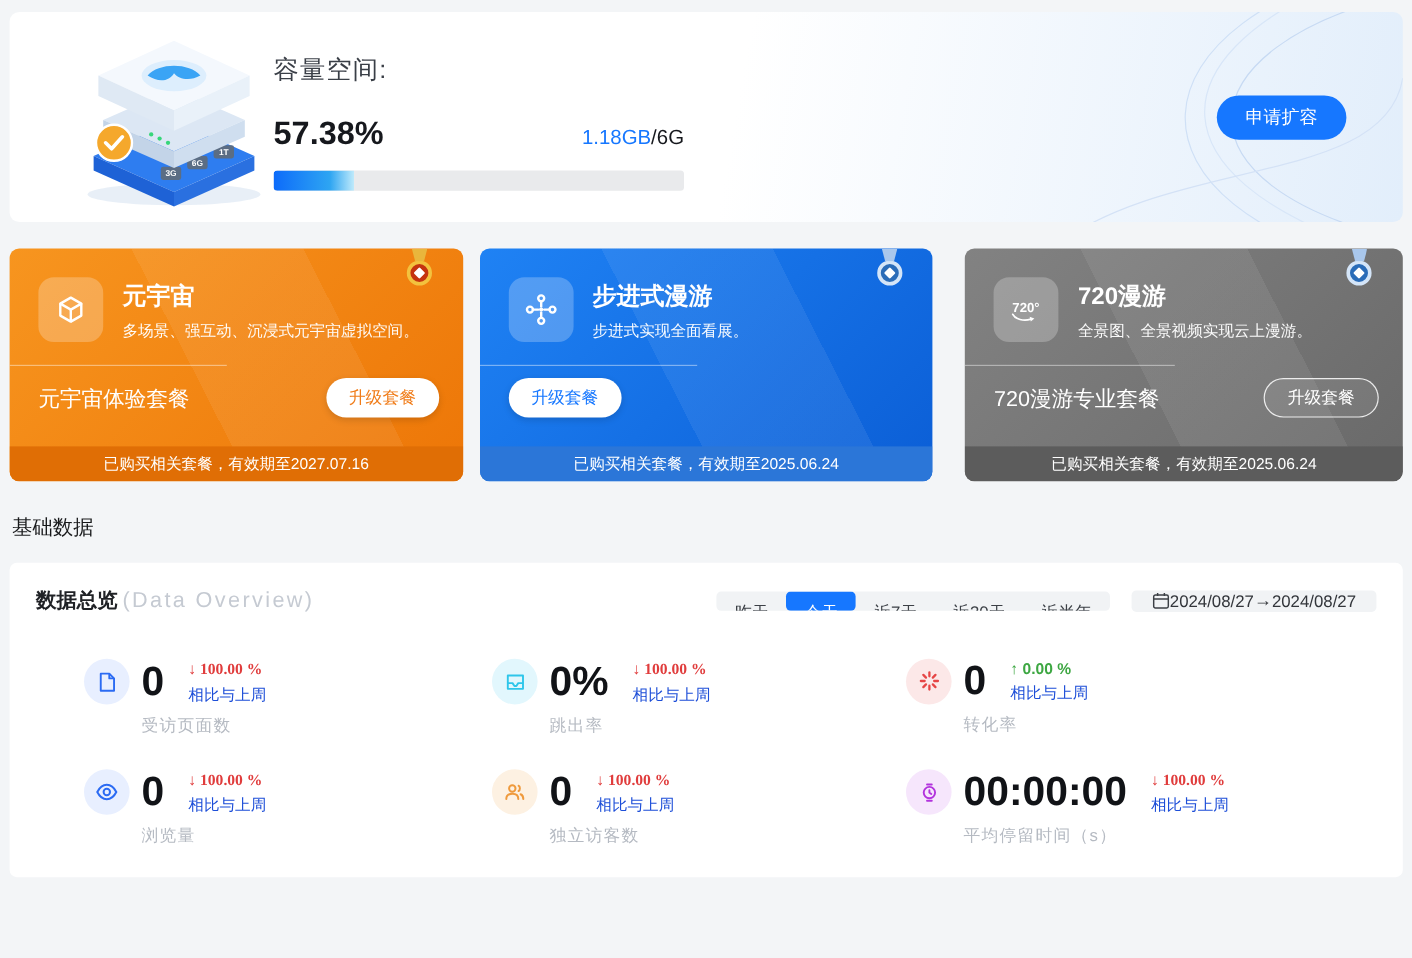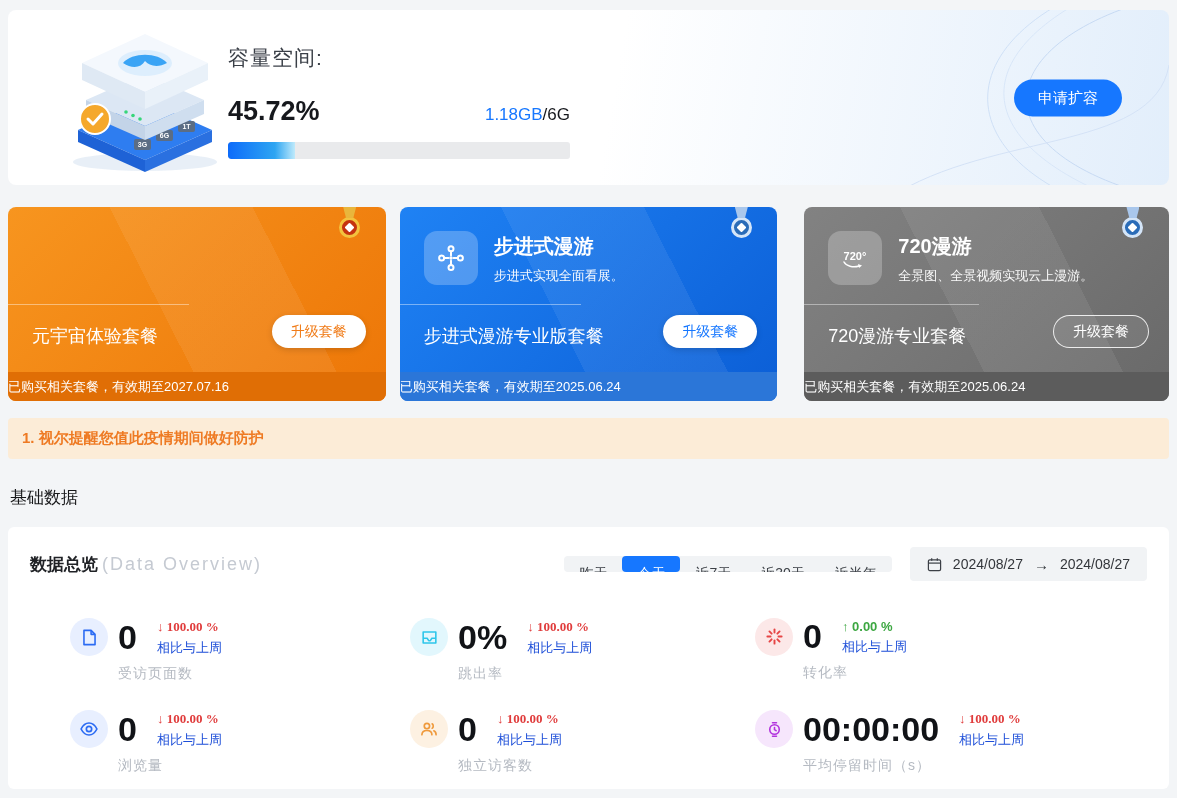--- a/index.html
+++ b/index.html
@@ -41,30 +41,30 @@
     background:linear-gradient(63deg,rgba(255,255,255,0) 42%,rgba(255,255,255,.07) 42%,rgba(255,255,255,.07) 72%,rgba(255,255,255,0) 72%); }
   .card--orange { background:linear-gradient(135deg,#f7951f 0%,#ed7607 100%); }
   .card--blue   { background:linear-gradient(135deg,#1f82f4 0%,#0b5ed6 100%); }
   .card--gray   { background:linear-gradient(135deg,#828282 0%,#696969 100%);margin-left:13px; }
   .card-top { position:relative; display:flex; gap:16px; padding:24px 24px 0; align-items:flex-start; }
   .card-tile { flex:0 0 54px; width:54px; height:54px; border-radius:13px;
     background:rgba(255,255,255,.24); display:flex; align-items:center; justify-content:center; }
   .card-title { font-size:20px; font-weight:700; margin-top:2px; }
   .card-desc { font-size:13px; margin-top:7px; opacity:.96; }
   .card-divider { position:absolute; left:0; top:97px; width:48%; height:1px; background:rgba(255,255,255,.42); }
-  .plan-row { position:absolute; left:24px; right:20px; top:108px; display:flex; justify-content:space-between; align-items:flex-end; }
+  .plan-row { position:absolute; left:24px; right:20px; top:108px; display:flex; justify-content:space-between; align-items:center; }
   .plan-name { font-size:18px; }
   .upgrade-btn { border:none; border-radius:17px; height:33px; padding:0 19px;
     font-size:14px; background:#fff; cursor:pointer; font-family:inherit;
     box-shadow:0 2px 6px rgba(0,0,0,.15); }
   .card--orange .upgrade-btn { color:#f07c19; }
   .card--blue   .upgrade-btn { color:#1677ff; }
   .card--gray   .upgrade-btn { background:rgba(255,255,255,.08); border:1px solid rgba(255,255,255,.85); color:#fff; box-shadow:none; }
   .card-strip { position:absolute; left:0; right:0; bottom:0; height:29px; line-height:29px;
-    font-size:13px; }
+    text-align:center; font-size:13px; }
   .card--orange .card-strip { background:#e06e05; }
   .card--blue   .card-strip { background:#2b76d8; }
   .card--gray   .card-strip { background:#5c5c5c; }
   
   .medal { position:absolute; top:0; right:24px; width:24px; display:flex; flex-direction:column; align-items:center; z-index:2; }
   .medal .ribbon { width:13px; height:11px; clip-path:polygon(0 0,100% 0,78% 100%,22% 100%); }
   .medal .disc { width:21px; height:21px; border-radius:50%; margin-top:-1px;
     display:flex; align-items:center; justify-content:center; }
   .medal .gem { width:7px; height:7px; transform:rotate(45deg); background:#fff; border-radius:1px; }
   .medal--gold .ribbon { background:#e9b63c; }
@@ -82,22 +82,22 @@
 
   
   .panel { margin:18px 8px 0; height:262px; background:#fff; border-radius:6px; padding:20px 22px 0; }
   .panel-head { display:flex; align-items:center; }
   .panel-title { font-size:17px; font-weight:700; color:#202226;text-align:center; }
   .panel-subtitle { font-size:18px; color:#c5cad2; letter-spacing:2px; margin-left:4px; }
   .panel-head .spacer { flex:1; }
   .tabbar { display:flex; background:#f1f3f5; border-radius:4px; overflow:hidden; }
   .tab { height:16px; line-height:34px; padding:0 15px; font-size:14px; color:#3c4046; cursor:pointer; border-radius:4px; }
   .tab--active { background:#1677ff; color:#fff; }
-  .datebox { margin-left:18px; height:34px; background:#f1f3f5; border-radius:4px;
-    display:flex; align-items:center; gap:11px; padding:0 17px; font-size:14px; color:#33363b; cursor:pointer;text-align:center; }
+  .datebox { margin-left:18px; height:18px; background:#f1f3f5; border-radius:4px;
+    display:flex; align-items:center; padding:0 17px; font-size:14px; color:#33363b; cursor:pointer;text-align:center; }
   .datebox .arrow { color:#33363b; font-size:15px; }
 
   
   .stats { margin:36px 0 0 40px; display:grid; grid-template-columns:340px 345px auto; row-gap:26px; }
   .stat-main { display:flex; align-items:center; }
   .stat-iconwrap { width:38px; height:38px; border-radius:50%; display:flex; align-items:center; justify-content:center; flex:0 0 38px; }
   .ic-blue   { background:#e8efff; }
   .ic-cyan   { background:#e2f7fd; }
   .ic-red    { background:#fce8e8; }
   .ic-orange { background:#fdf1e2; }
@@ -149,40 +149,53 @@
       <path d="M73 41 c9 -11 35 -11 44 0 c-9 5 -18 3 -22 -2 c-4 7 -13 8 -22 2 z" fill="#3aa4f5"></path>
       <g>
         <circle cx="45" cy="97" r="15" fill="#f5a82c" stroke="#fff" stroke-width="2"></circle>
         <path d="M38 97 l5 5 l9 -10" stroke="#fff" stroke-width="3" fill="none" stroke-linecap="round" stroke-linejoin="round"></path>
       </g>
     </svg>
 
     <div class="hero-content">
       <div class="hero-title">容量空间:</div>
       <div class="hero-valrow">
-        <span class="hero-percent">45.72%</span>
+        <span class="hero-percent">57.38%</span>
         <span class="hero-usage"><span class="hero-used">1.18GB</span><span>/6G</span></span>
       </div>
       <div class="progress-track">
         <div class="progress-fill" style="width: 19.68%;"></div>
       </div>
     </div>
 
     <button class="expand-btn">申请扩容</button>
   </section>
 
   <section class="cards">
 
     <div class="card card--orange">
       <div class="medal medal--gold">
           <span class="ribbon"></span>
           <span class="disc">
             <span class="gem"></span>
           </span>
         </div>
+      <div class="card-top">
+        <span class="card-tile">
+          <svg width="30" height="30" viewBox="0 0 24 24" fill="none" stroke="#fff" stroke-width="1.6" stroke-linejoin="round">
+            <path d="M12 4 L19 8 L12 12 L5 8 Z"></path>
+              <path d="M5 8 V16 L12 20 V12"></path>
+              <path d="M19 8 V16 L12 20"></path>
+          </svg>
+        </span>
+        <div>
+          <div class="card-title">元宇宙</div>
+          <div class="card-desc">多场景、强互动、沉浸式元宇宙虚拟空间。</div>
+        </div>
+      </div>
       <div class="card-divider"></div>
       <div class="plan-row">
         <span class="plan-name">元宇宙体验套餐</span>
         <button class="upgrade-btn">升级套餐</button>
       </div>
       <div class="card-strip">已购买相关套餐，有效期至2027.07.16</div>
     </div>
 
     <div class="card card--blue">
       <div class="medal medal--blue">
@@ -205,21 +218,20 @@
               <path d="M14 12 H17.5"></path>
           </svg>
         </span>
         <div>
           <div class="card-title">步进式漫游</div>
           <div class="card-desc">步进式实现全面看展。</div>
         </div>
       </div>
       <div class="card-divider"></div>
       <div class="plan-row">
-        <span class="plan-name">步进式漫游专业版套餐</span>
         <button class="upgrade-btn">升级套餐</button>
       </div>
       <div class="card-strip">已购买相关套餐，有效期至2025.06.24</div>
     </div>
 
     <div class="card card--gray">
       <div class="medal medal--blue">
           <span class="ribbon"></span>
           <span class="disc">
             <span class="gem"></span>
@@ -241,23 +253,20 @@
       <div class="card-divider"></div>
       <div class="plan-row">
         <span class="plan-name">720漫游专业套餐</span>
         <button class="upgrade-btn">升级套餐</button>
       </div>
       <div class="card-strip">已购买相关套餐，有效期至2025.06.24</div>
     </div>
 
   </section>
 
-  <section class="notice">
-    <span class="notice-text">1. 视尔提醒您值此疫情期间做好防护</span>
-  </section>
 
   <h2 class="section-heading">基础数据</h2>
 
   <section class="panel">
     <div class="panel-head">
       <span class="panel-title">数据总览</span>
       <span class="panel-subtitle">(Data Overview)</span>
       <span class="spacer"></span>
       <div class="tabbar">
         <span class="tab">昨天</span>

